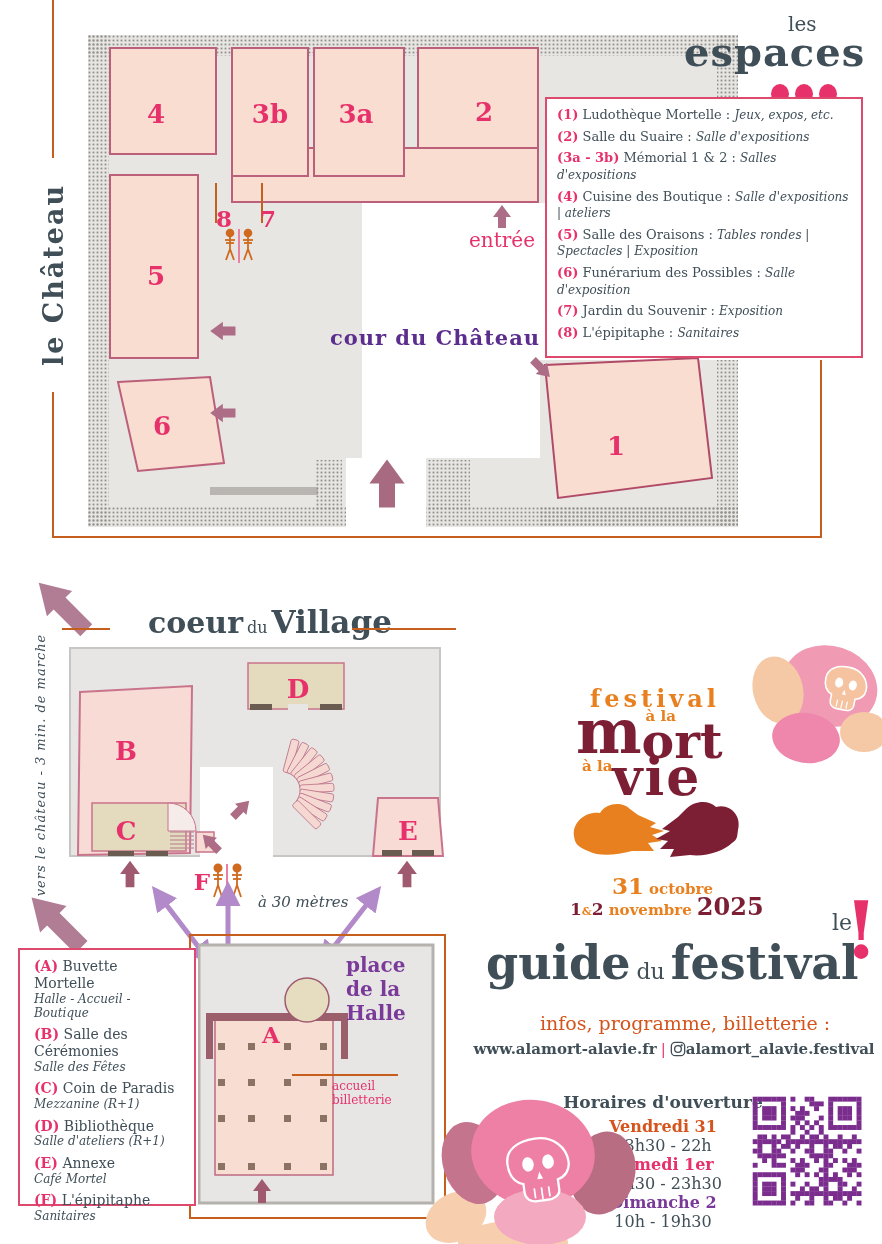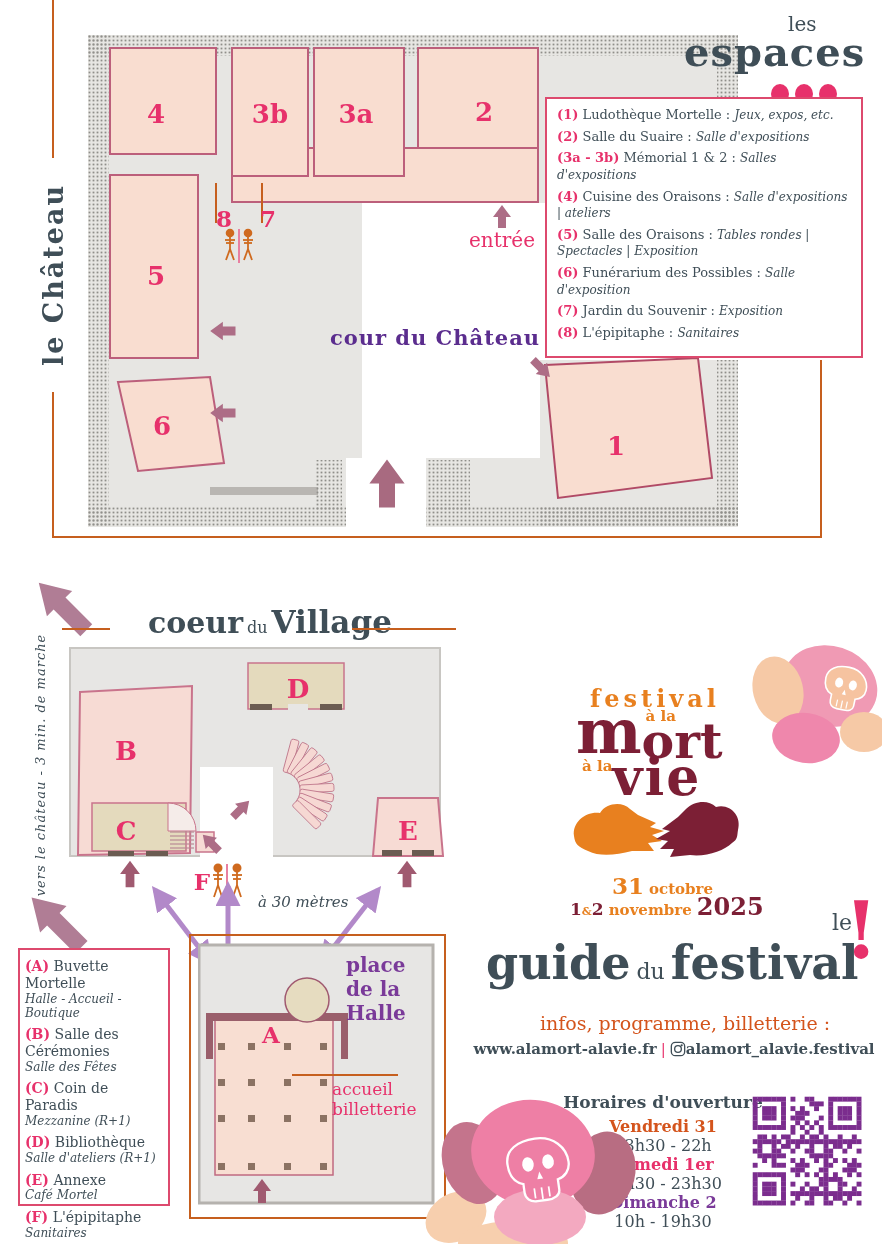--- a/index.html
+++ b/index.html
@@ -23,21 +23,21 @@
   .vt-main{font-size:31px;}
   
   .esp-item{margin:0 0 5px 0;font-size:13px;line-height:1.28;}
   .l-num{color:#e7316b;font-weight:bold;}
   .l-name{color:#3f4e57;}
   .l-desc{color:#3f4e57;font-style:italic;font-size:12px;}
   .vg-item{margin:0 0 6px 0;font-size:14px;line-height:1.2;}
   .vg-desc{display:block;font-style:italic;font-size:12px;}
   
   .place-txt{font-size:20px;font-weight:bold;color:#7a3a99;line-height:1.2;}
-  .accueil-txt{font-size:17px;color:#e7316b;line-height:1.15;}
+  .accueil-txt{font-size:12px;color:#e7316b;line-height:1.15;}
   .dist-txt{font-size:15px;font-style:italic;color:#3f4e57;}
   
   .fest-word{font-size:24px;font-weight:bold;color:#e8801f;letter-spacing:4px;}
   .logo-m{font-size:62px;font-weight:bold;color:#7c1f35;line-height:0.85;}
   .stack{display:inline-block;vertical-align:top;}
   .stack .ala{display:block;font-size:15px;font-weight:bold;color:#e8801f;line-height:13px;margin:4px 0 0 4px;}
   .stack .ort{display:block;font-size:49px;font-weight:bold;color:#7c1f35;line-height:36px;}
   .ala2{font-size:15px;font-weight:bold;color:#e8801f;vertical-align:24px;}
   .vie{font-size:52px;font-weight:bold;color:#7c1f35;letter-spacing:2px;line-height:0.8;}
   .d-big{font-size:23px;font-weight:bold;color:#e8801f;}
@@ -164,21 +164,21 @@
   <svg class="abs" style="left:768px;top:82px;" width="74" height="24">
     <ellipse cx="12" cy="12" rx="9" ry="10" fill="#e7316b"></ellipse>
     <ellipse cx="36" cy="12" rx="9" ry="10" fill="#e7316b"></ellipse>
     <ellipse cx="60" cy="12" rx="9" ry="10" fill="#e7316b"></ellipse>
   </svg>
 
   <div class="abs legend-box" style="left:545px;top:97px;width:318px;height:261px;padding:8px 10px;">
     <div class="esp-item"><span class="l-num">(1)</span> <span class="l-name">Ludothèque Mortelle :</span> <span class="l-desc">Jeux, expos, etc.</span></div>
     <div class="esp-item"><span class="l-num">(2)</span> <span class="l-name">Salle du Suaire :</span> <span class="l-desc">Salle d'expositions</span></div>
     <div class="esp-item"><span class="l-num">(3a - 3b)</span> <span class="l-name">Mémorial 1 &amp; 2 :</span> <span class="l-desc">Salles d'expositions</span></div>
-    <div class="esp-item"><span class="l-num">(4)</span> <span class="l-name">Cuisine des Oraisons :</span> <span class="l-desc">Salle d'expositions | ateliers</span></div>
+    <div class="esp-item"><span class="l-num">(4)</span> <span class="l-name">Cuisine des Boutique :</span> <span class="l-desc">Salle d'expositions | ateliers</span></div>
     <div class="esp-item"><span class="l-num">(5)</span> <span class="l-name">Salle des Oraisons :</span> <span class="l-desc">Tables rondes | Spectacles | Exposition</span></div>
     <div class="esp-item"><span class="l-num">(6)</span> <span class="l-name">Funérarium des Possibles :</span> <span class="l-desc">Salle d'exposition</span></div>
     <div class="esp-item"><span class="l-num">(7)</span> <span class="l-name">Jardin du Souvenir :</span> <span class="l-desc">Exposition</span></div>
     <div class="esp-item"><span class="l-num">(8)</span> <span class="l-name">L'épipitaphe :</span> <span class="l-desc">Sanitaires</span></div>
   </div>
 
   <svg class="abs" style="left:14px;top:568px;" width="100" height="78">
     <g transform="translate(50,40) rotate(-45) scale(1.05)" fill="#b07d95">
         <path d="M0,-34 L-17,-6 L-8,-6 L-8,30 L8,30 L8,-6 L17,-6 Z"></path>
       </g>
@@ -287,21 +287,21 @@
       </marker>
     </defs>
     <g stroke="#b289c9" stroke-width="5">
       <line x1="55" y1="40" x2="110" y2="112" marker-start="url(#lav)" marker-end="url(#lav)"></line>
       <line x1="128" y1="36" x2="128" y2="118" marker-start="url(#lav)" marker-end="url(#lav)"></line>
       <line x1="278" y1="40" x2="222" y2="112" marker-start="url(#lav)" marker-end="url(#lav)"></line>
     </g>
   </svg>
   <div class="abs dist-txt nowrap" style="left:258px;top:893px;">à 30 mètres</div>
 
-  <div class="abs legend-box" style="left:18px;top:948px;width:152px;height:258px;padding:8px 5px;z-index:3;">
+  <div class="abs legend-box" style="left:18px;top:948px;width:178px;height:258px;padding:8px 14px;z-index:3;">
     <div class="vg-item"><span class="l-num">(A)</span> <span class="l-name">Buvette Mortelle</span><span class="l-desc vg-desc">Halle - Accueil - Boutique</span></div>
     <div class="vg-item"><span class="l-num">(B)</span> <span class="l-name">Salle des Cérémonies</span><span class="l-desc vg-desc">Salle des Fêtes</span></div>
     <div class="vg-item"><span class="l-num">(C)</span> <span class="l-name">Coin de Paradis</span><span class="l-desc vg-desc">Mezzanine (R+1)</span></div>
     <div class="vg-item"><span class="l-num">(D)</span> <span class="l-name">Bibliothèque</span><span class="l-desc vg-desc">Salle d'ateliers (R+1)</span></div>
     <div class="vg-item"><span class="l-num">(E)</span> <span class="l-name">Annexe</span><span class="l-desc vg-desc">Café Mortel</span></div>
     <div class="vg-item"><span class="l-num">(F)</span> <span class="l-name">L'épipitaphe</span><span class="l-desc vg-desc">Sanitaires</span></div>
   </div>
 
   <div class="abs frame-orange" style="left:189px;top:934px;width:253px;height:281px;"></div>
   <svg class="abs" style="left:198px;top:943px;" width="237" height="264" viewBox="0 0 237 264">

